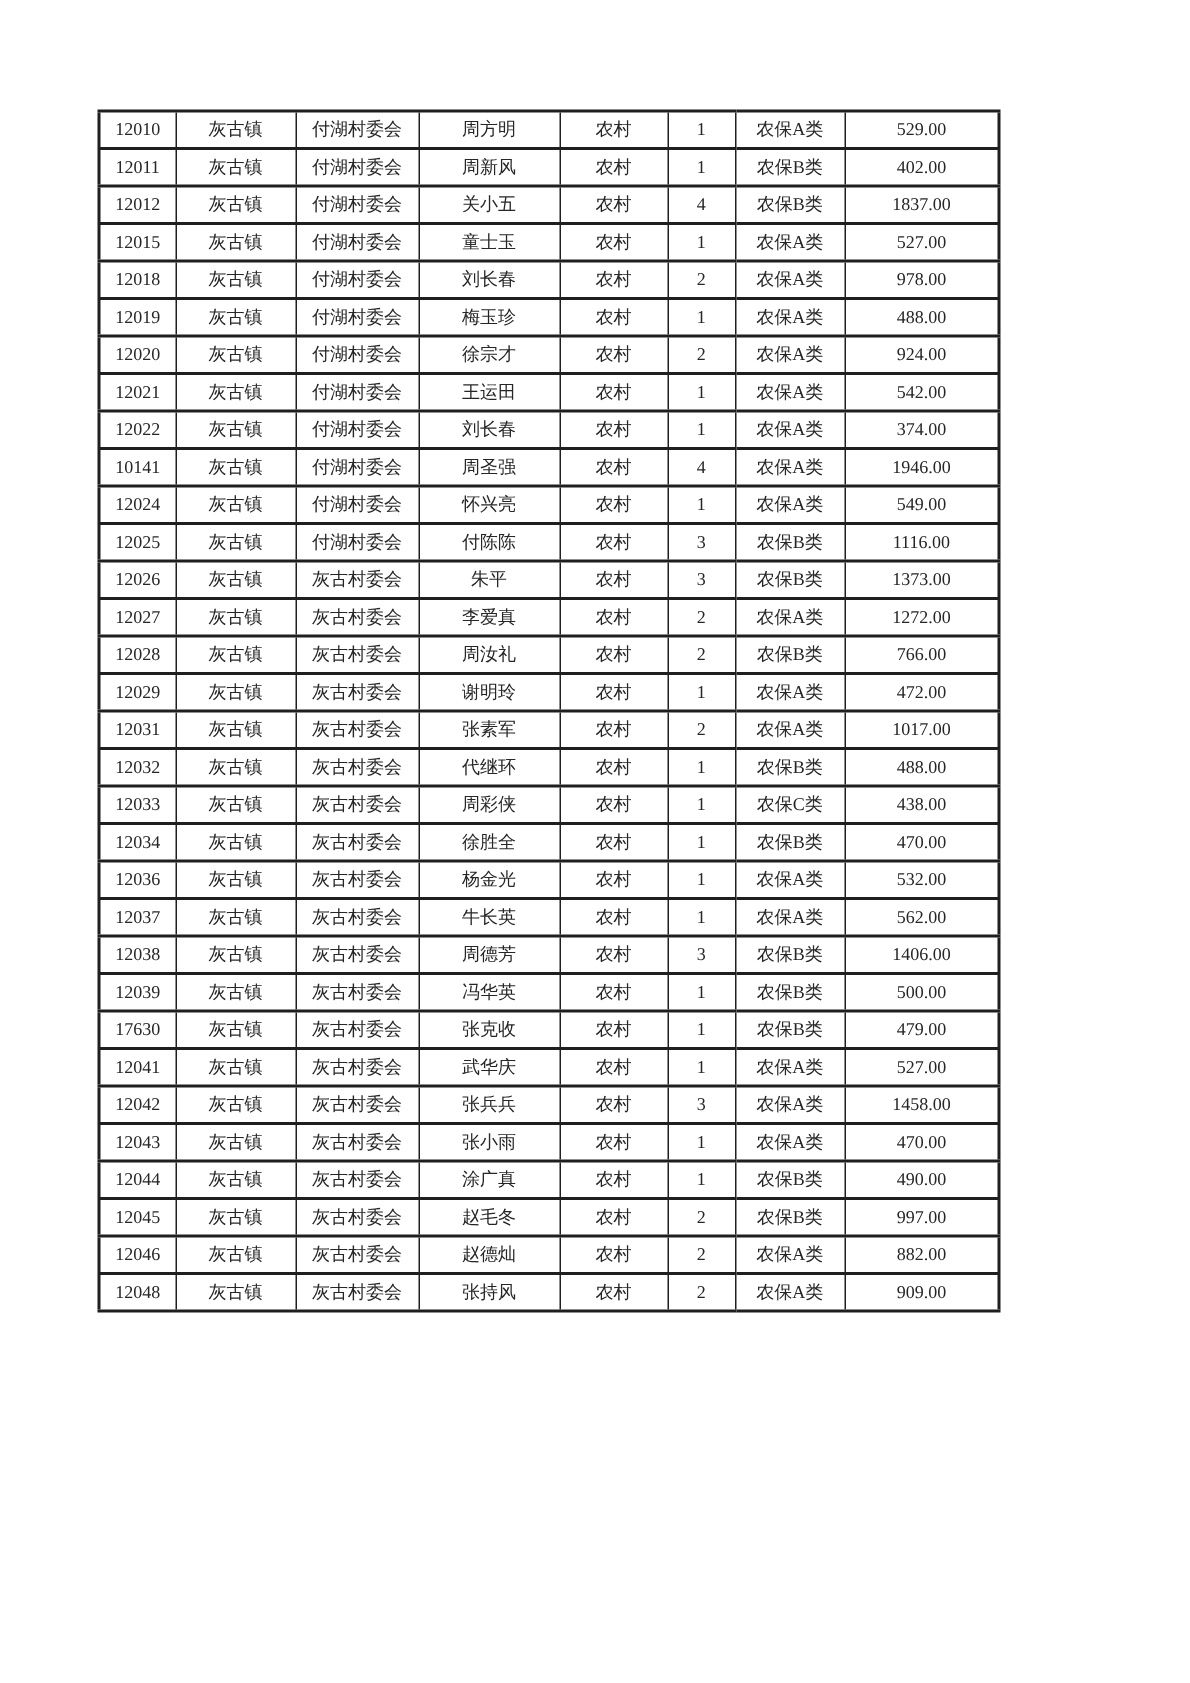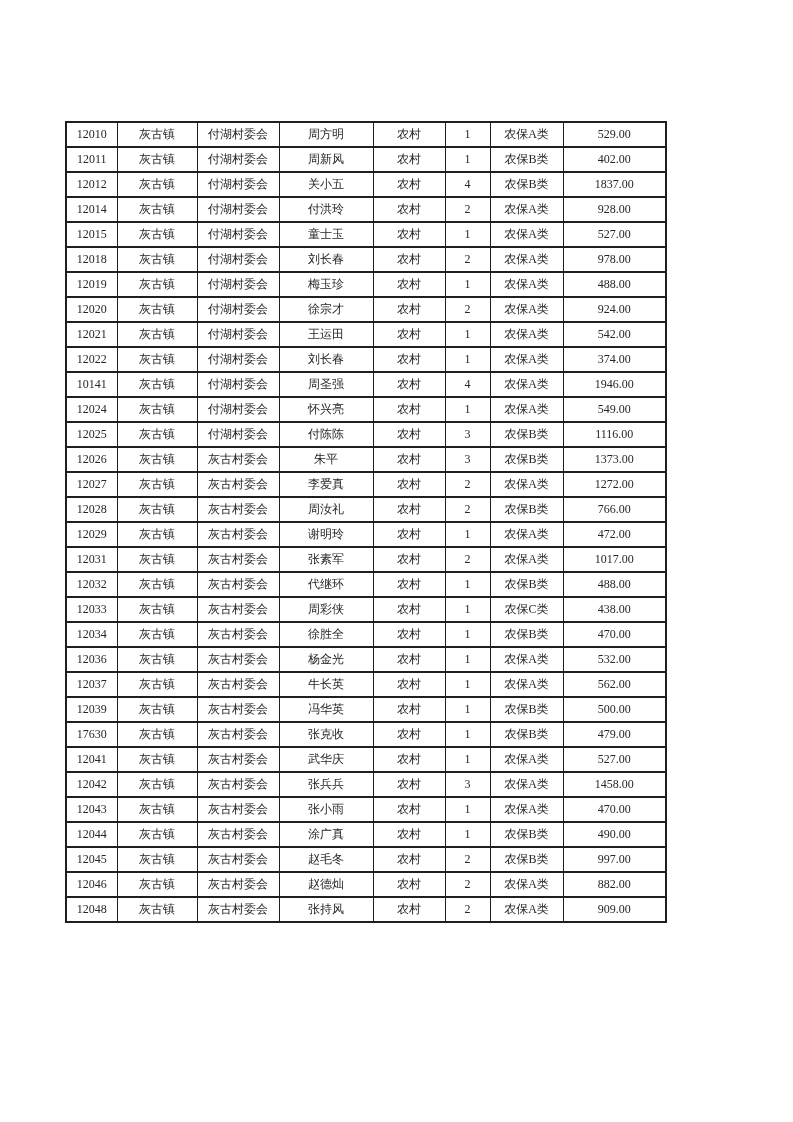--- a/index.html
+++ b/index.html
@@ -22,21 +22,20 @@
     background: #ffffff;
   }
   table.records {
     position: absolute;
     left: 65px;
     top: 73px;
     width: 601px;
     border-collapse: collapse;
     table-layout: fixed;
     border: 2px solid #1f1f1f;
-    margin-top: 48px;
   }
   table.records td {
     border-left: 1px solid #1f1f1f;
     border-right: 1px solid #1f1f1f;
     border-top: 2px solid #1f1f1f;
     border-bottom: 2px solid #1f1f1f;
     height: 23px;
     line-height: 23px;
     padding: 0;
     text-align: center;
@@ -96,30 +95,20 @@
           <td>12012</td>
           <td>灰古镇</td>
           <td>付湖村委会</td>
           <td>关小五</td>
           <td>农村</td>
           <td>4</td>
           <td>农保B类</td>
           <td>1837.00</td>
         </tr>
         <tr>
-          <td>12014</td>
-          <td>灰古镇</td>
-          <td>付湖村委会</td>
-          <td>付洪玲</td>
-          <td>农村</td>
-          <td>2</td>
-          <td>农保A类</td>
-          <td>928.00</td>
-        </tr>
-        <tr>
           <td>12015</td>
           <td>灰古镇</td>
           <td>付湖村委会</td>
           <td>童士玉</td>
           <td>农村</td>
           <td>1</td>
           <td>农保A类</td>
           <td>527.00</td>
         </tr>
         <tr>
@@ -294,20 +283,30 @@
         </tr>
         <tr>
           <td>12037</td>
           <td>灰古镇</td>
           <td>灰古村委会</td>
           <td>牛长英</td>
           <td>农村</td>
           <td>1</td>
           <td>农保A类</td>
           <td>562.00</td>
+        </tr>
+        <tr>
+          <td>12038</td>
+          <td>灰古镇</td>
+          <td>灰古村委会</td>
+          <td>周德芳</td>
+          <td>农村</td>
+          <td>3</td>
+          <td>农保B类</td>
+          <td>1406.00</td>
         </tr>
         <tr>
           <td>12039</td>
           <td>灰古镇</td>
           <td>灰古村委会</td>
           <td>冯华英</td>
           <td>农村</td>
           <td>1</td>
           <td>农保B类</td>
           <td>500.00</td>

